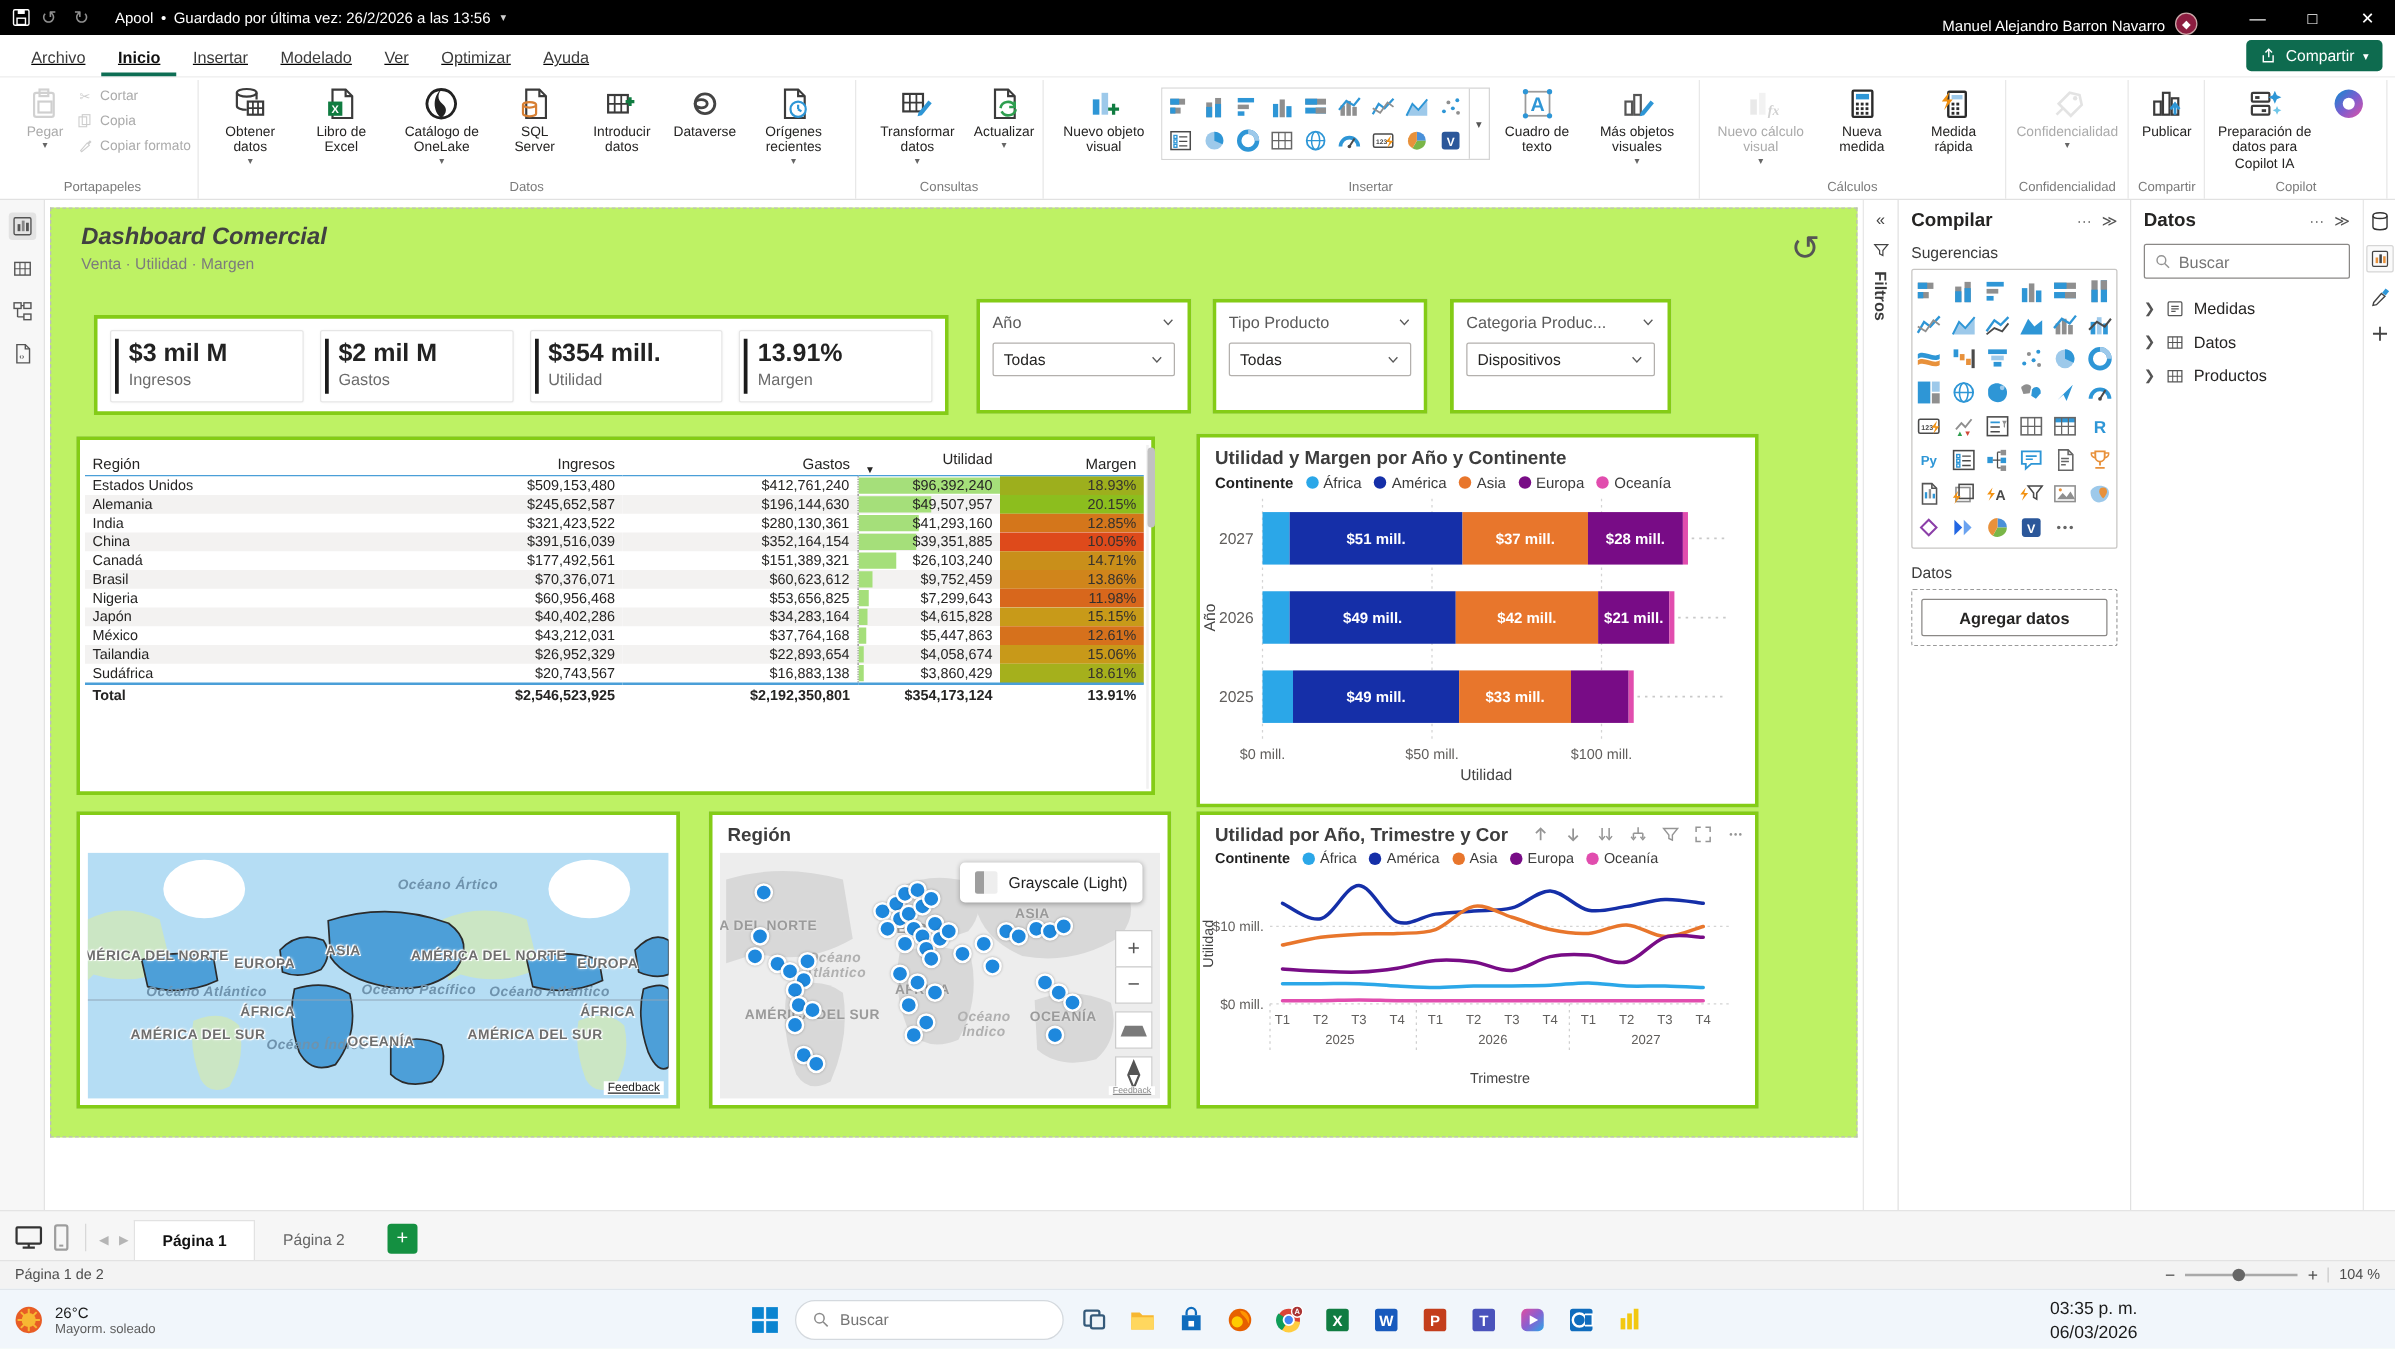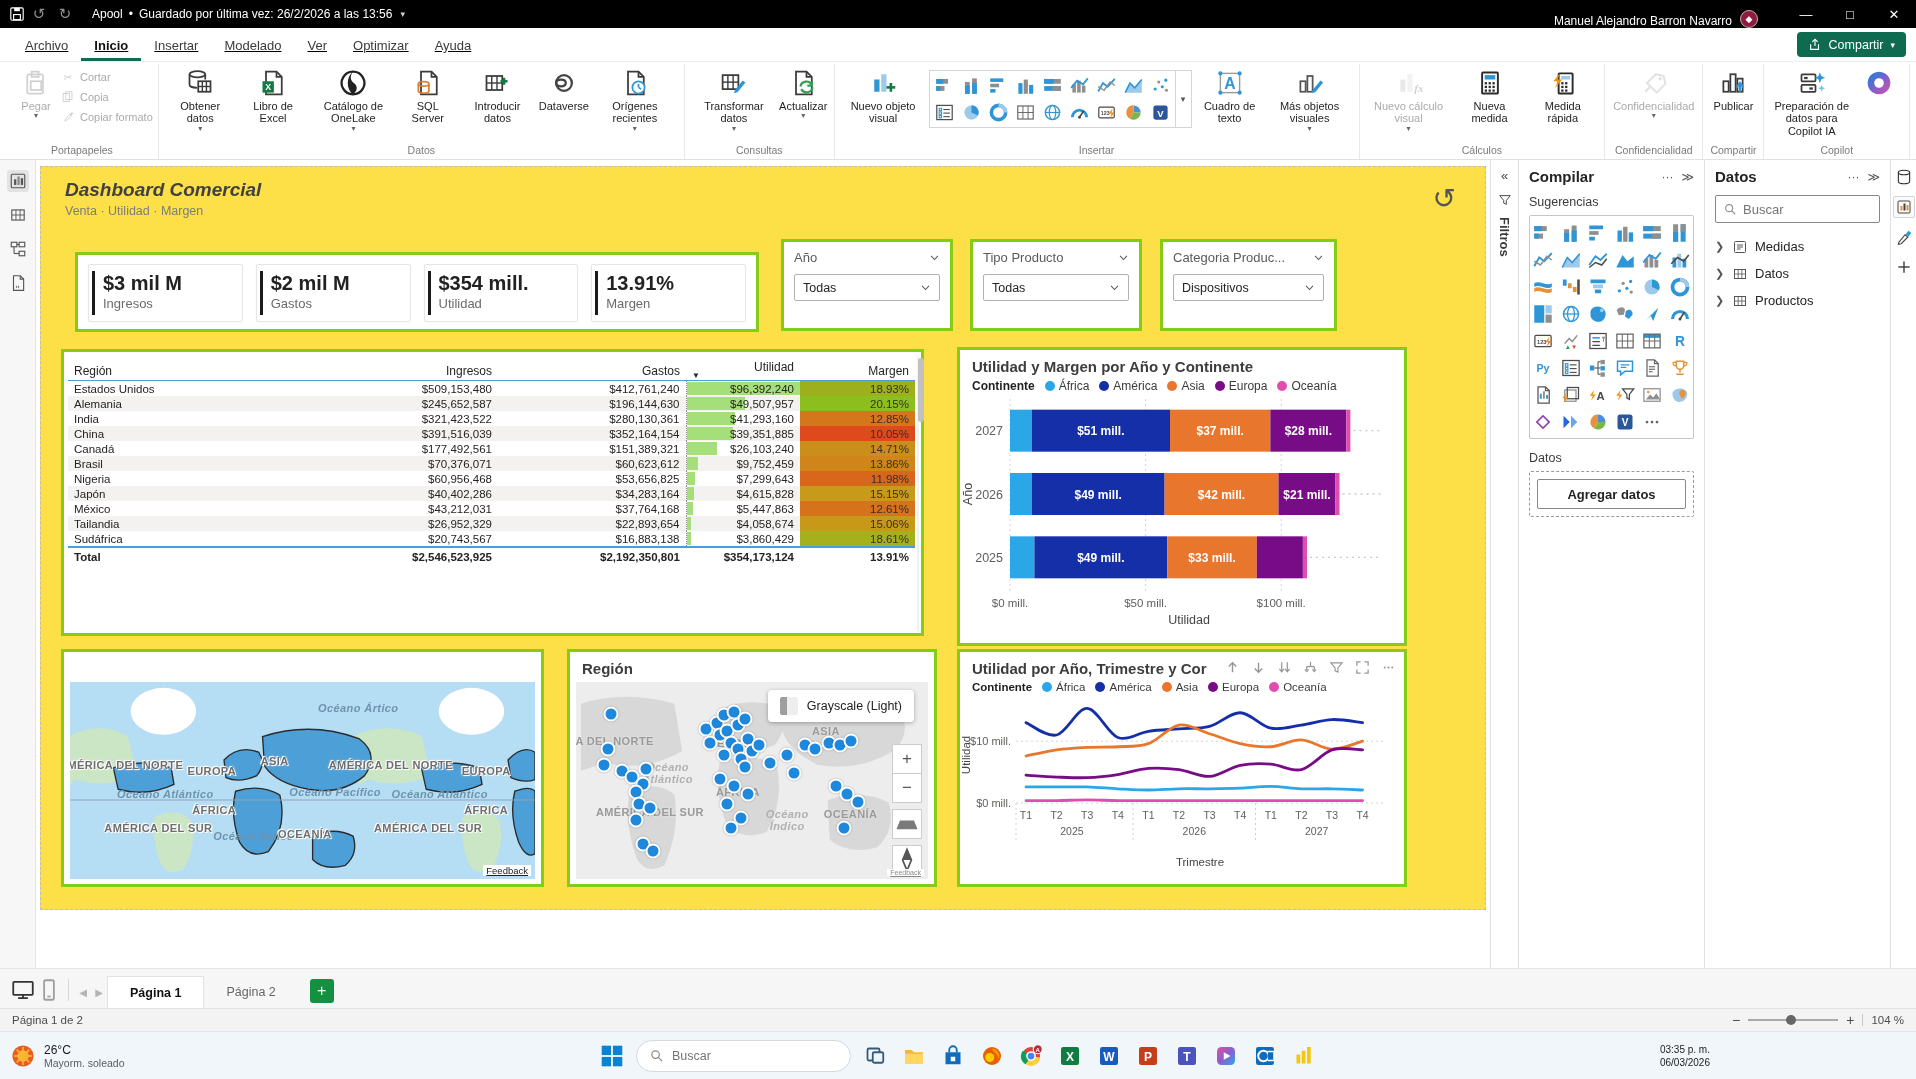--- a/index.html
+++ b/index.html
@@ -44,21 +44,21 @@
 .gcell{display:flex;align-items:center;justify-content:center}
 .gcell .ic{width:19px;height:19px}
 .rgal-chev{width:16px;border-left:1px solid #d5d5d5;display:flex;align-items:center;justify-content:center;color:#555;font-size:9px}
 
 
 .workspace{display:flex;height:808px;background:#fff}
 .leftrail{width:36px;background:#f7f7f7;border-right:1px solid #e3e3e3;display:flex;flex-direction:column;align-items:center;padding-top:10px;gap:12px}
 .lr-ic{width:22px;height:22px;border-radius:3px;padding:2px}
 .lr-ic.sel{background:#e3e3e3}
 .canvas{flex:1;position:relative;background:#fff}
-.page{position:absolute;left:4px;top:6px;width:1446px;height:744px;background:#fde047;border:1px dashed #bdbdbd}
+.page{position:absolute;left:4px;top:6px;width:1446px;height:744px;background:#bef264;border:1px dashed #bdbdbd}
 .reset-float{position:absolute;right:34px;top:22px;font-size:28px;color:#555}
 
 
 .dash-head{position:absolute;left:24px;top:12px}
 .dash-title{font-size:19px;font-weight:700;font-style:italic;color:#414141}
 .dash-sub{font-size:12.5px;color:#7c7c7c;margin-top:3px}
 
 .viz{position:absolute;background:#fff;border:3px solid #84cc16}
 .viz-title{font-size:15px;font-weight:600;color:#3d3d3d;padding:8px 12px 2px;white-space:nowrap;overflow:hidden}
 
@@ -158,21 +158,21 @@
 .weather{display:flex;align-items:center;gap:8px;padding-left:10px}
 .weather .ic{width:26px;height:26px}
 .wtxt .l1{font-size:12px;color:#1b1b1b}
 .wtxt .l2{font-size:10.5px;color:#5c5c5c}
 .tb-center{position:absolute;left:50%;transform:translateX(-50%);display:flex;align-items:center;gap:9px}
 .tk-ic{width:30px;height:30px;display:flex;align-items:center;justify-content:center;border-radius:4px}
 .tk-ic .ic{width:24px;height:24px}
 .tk-search{width:215px;height:32px;background:#fff;border:1px solid #d4d9de;border-radius:16px;display:flex;align-items:center;gap:8px;padding:0 12px}
 .tk-search .ic{width:15px;height:15px;opacity:.7}
 .tk-search input{border:none;outline:none;font-size:12.5px;width:150px;font-family:"Liberation Sans",sans-serif;background:transparent;color:#444}
-.clock{position:absolute;right:206px;text-align:left;font-size:10px;color:#1b1b1b;line-height:1.3}
+.clock{position:absolute;right:206px;text-align:left;font-size:14px;color:#1b1b1b;line-height:1.3}
 </style>
 </head>
 <body>
 
 <div class="titlebar">
   <span class="tb-ic ic" style="width:18px;height:18px;margin-left:8px">
       <svg viewBox="0 0 32 32">
         <rect x="5" y="5" width="22" height="22" fill="none" stroke="#fff" stroke-width="2" rx="2"></rect>
         <rect x="11" y="5" width="10" height="6" fill="#fff"></rect>
         <rect x="10" y="17" width="12" height="9" fill="none" stroke="#fff" stroke-width="2"></rect>

